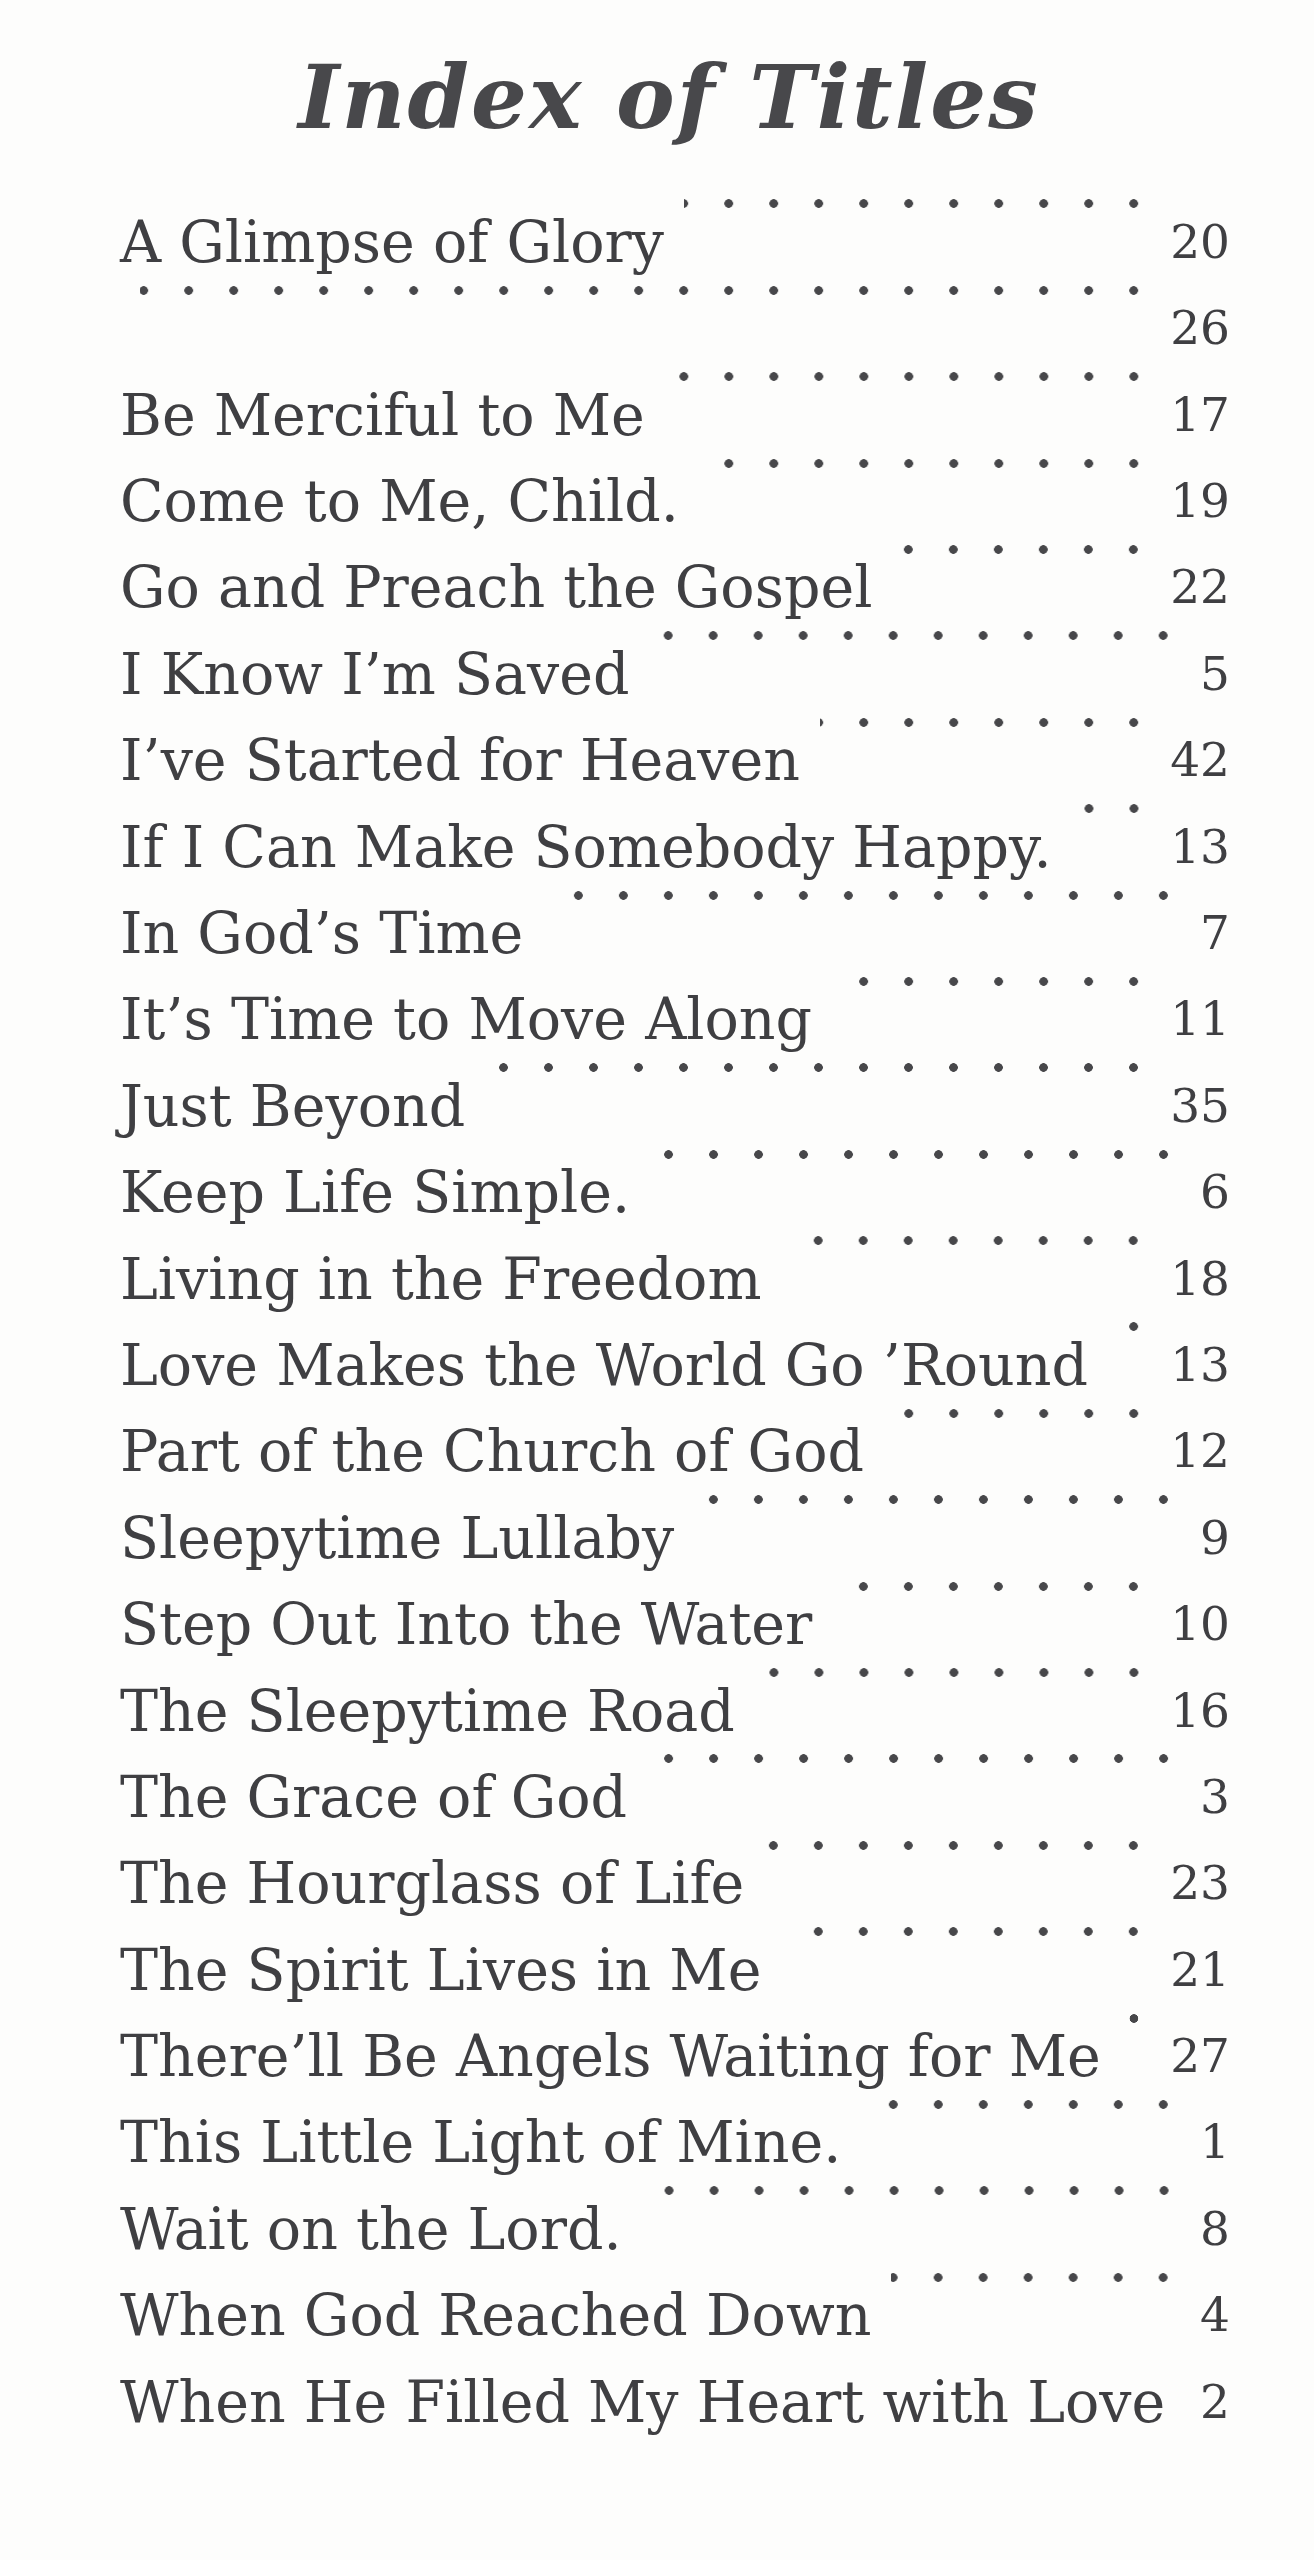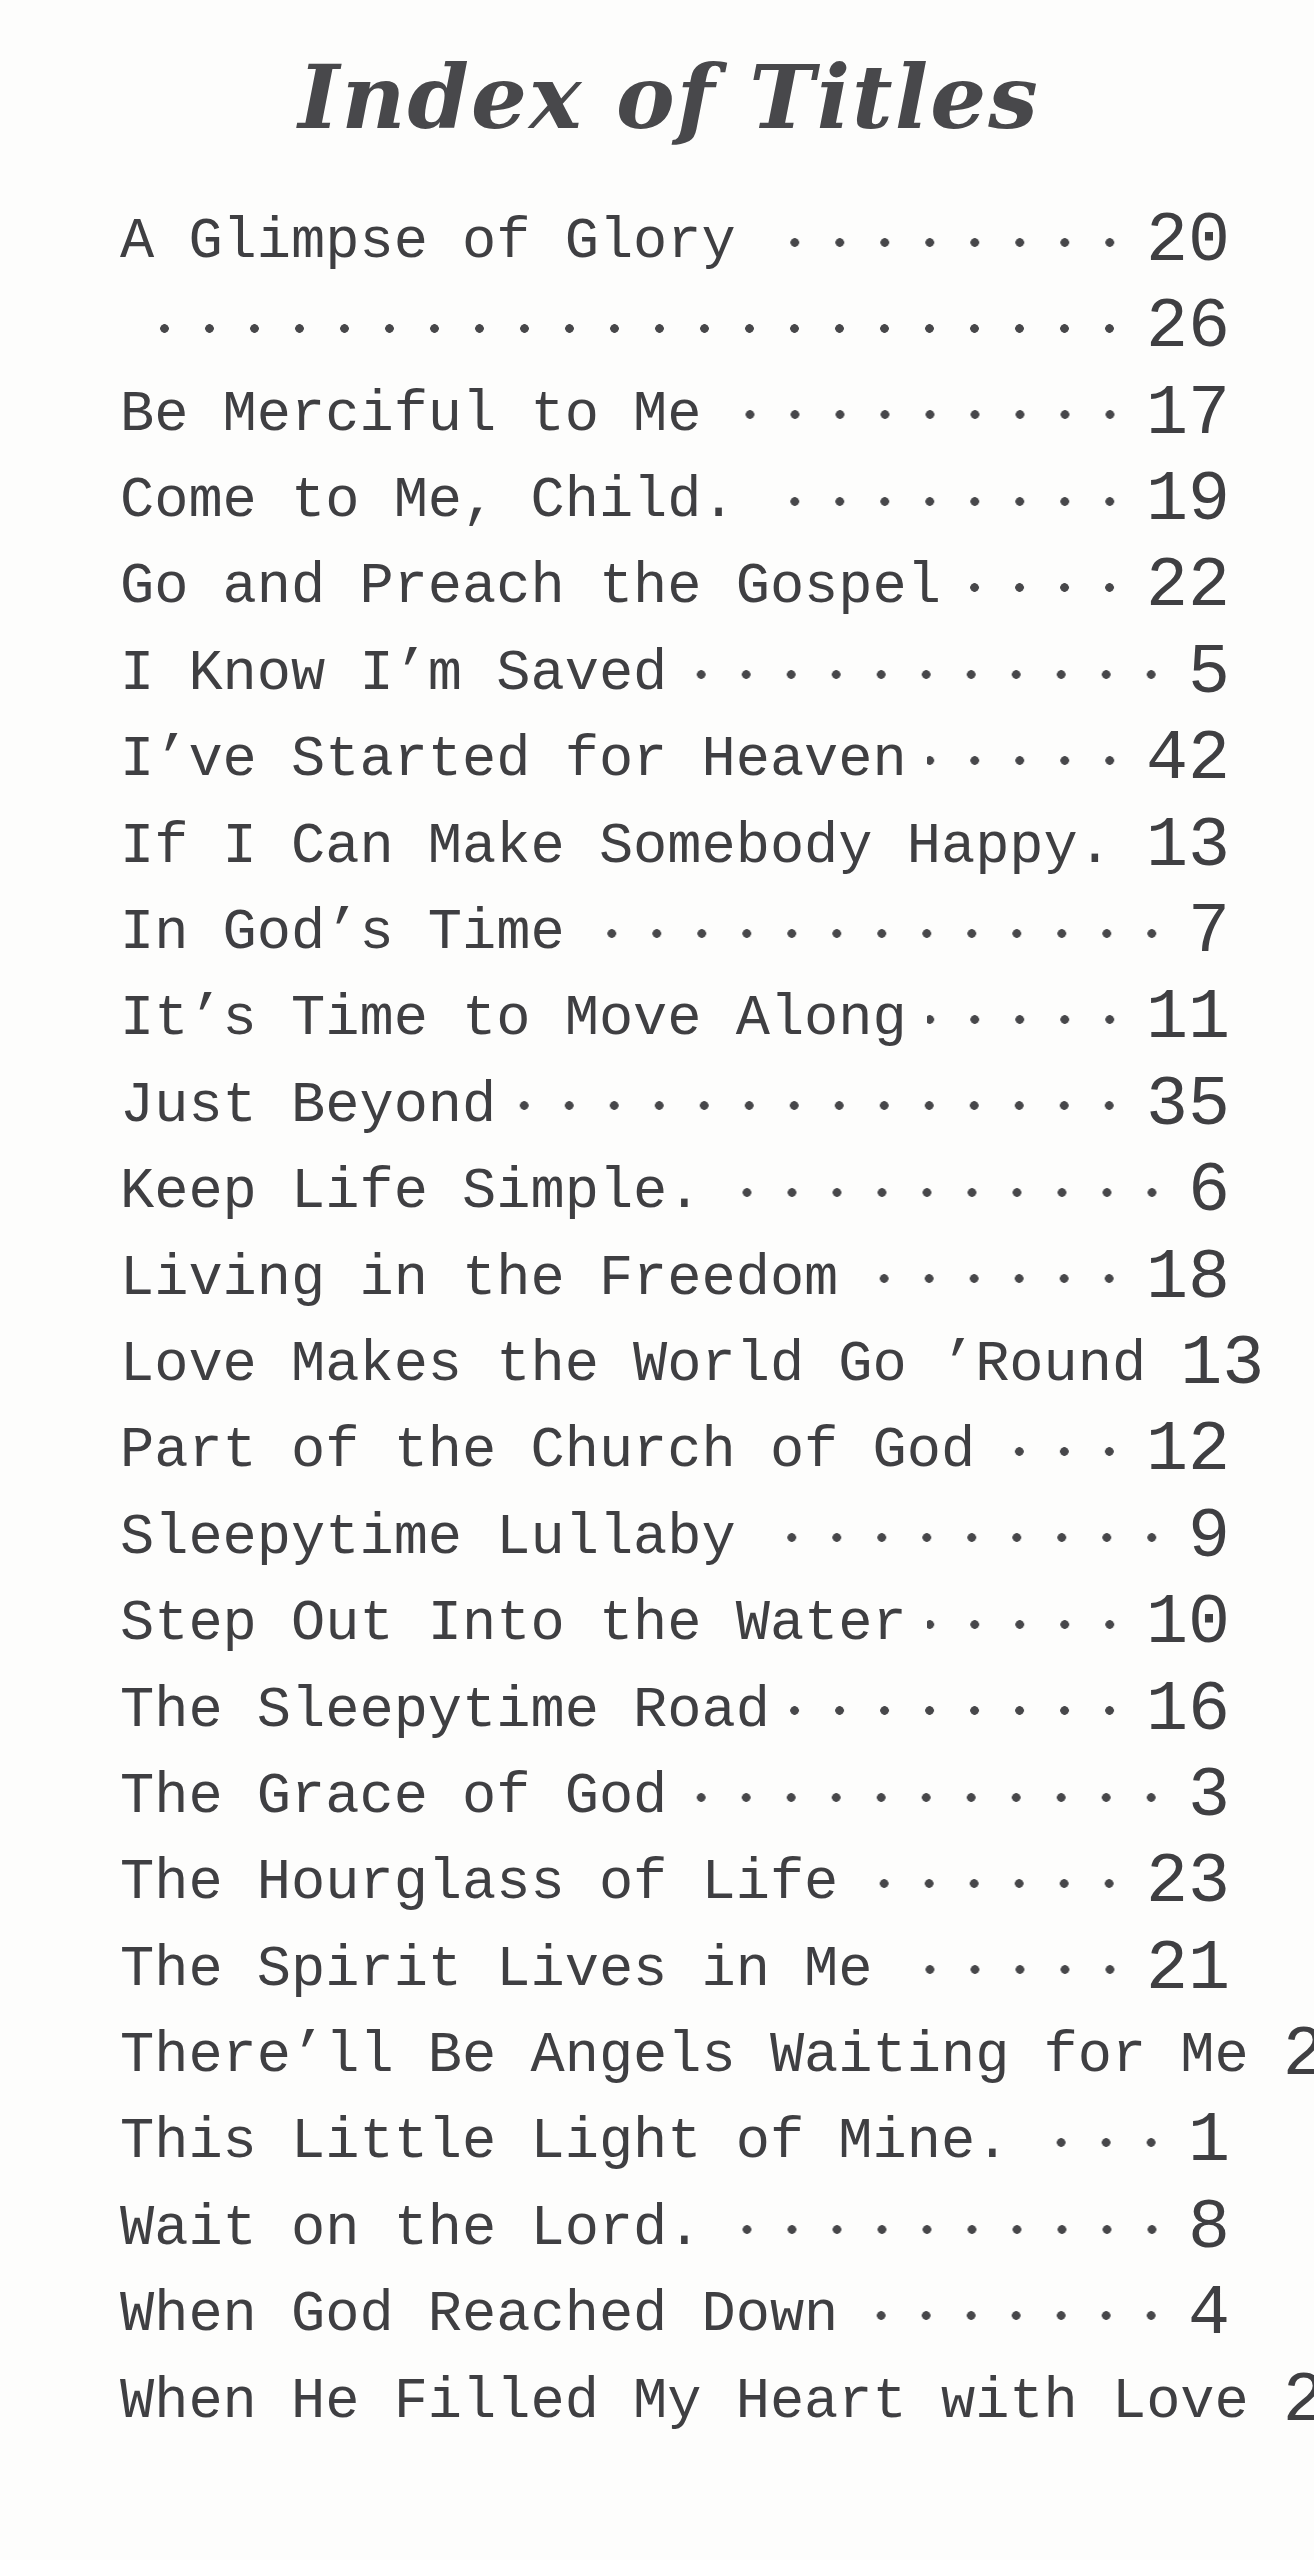--- a/index.html
+++ b/index.html
@@ -29,31 +29,30 @@
     font-style: italic;
     letter-spacing: 2px;
     color: #48484b;
   }
   .entry-list {
     margin-top: 46px;
     padding: 0 96px 0 108px;
   }
   .row {
     display: flex;
-    align-items: center;
+    align-items: flex-start;
     height: 86.4px;
-    font-family: Liberation Mono, monospace;
   }
   .row .title {
     white-space: nowrap;
     font-size: 57px;
     line-height: 86.4px;
   }
   .row .num {
-    font-size: 70px;
+    font-size: 47px;
     line-height: 86.4px;
     white-space: nowrap;
   }
   .row .leader {
     flex: 1 1 auto;
     height: 10px;
     margin: 0 14px 0 20px;
     background-image: radial-gradient(circle, #47474a 4px, rgba(71,71,74,0) 4.6px);
     background-size: 45px 9px;
     background-repeat: repeat-x;

